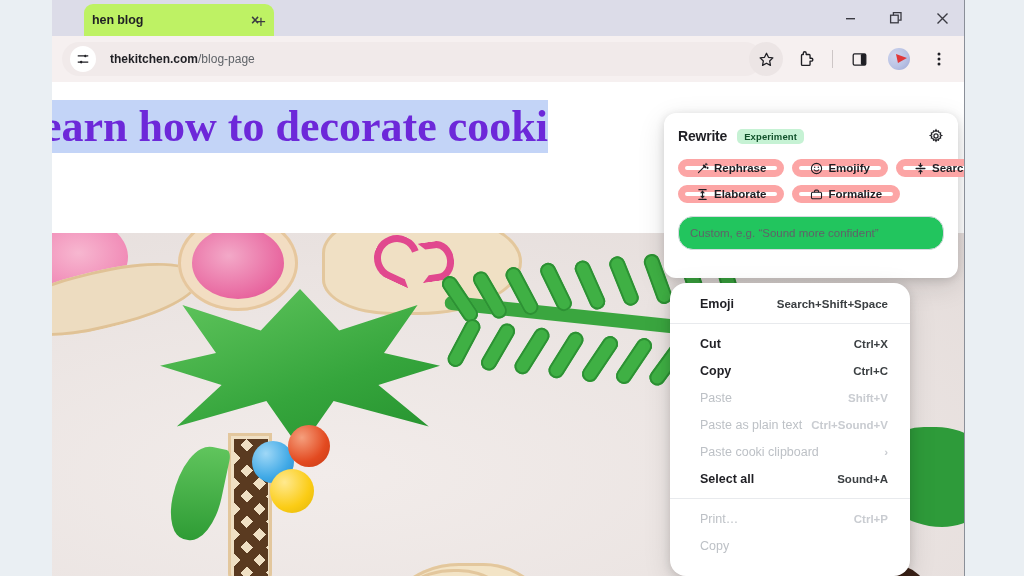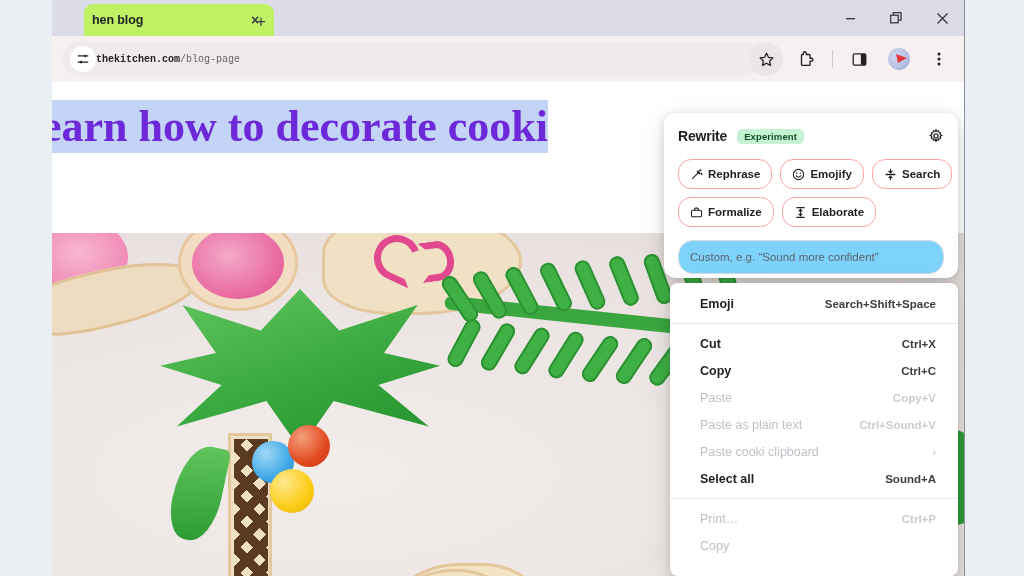--- a/index.html
+++ b/index.html
@@ -61,21 +61,21 @@
     position: absolute; left: 10px; top: 6px; width: 700px; height: 34px;
     background: #f1eaea; border-radius: 17px; display: flex;
     align-items: center; padding-left: 8px;
   }
   #site-settings-icon {
     width: 26px; height: 26px; border-radius: 50%; background: #ffffff;
     display: flex; align-items: center; justify-content: center;
     flex: 0 0 auto;
   }
   #url-text {
-    font-size: 10px; color: #5f6368; white-space: nowrap; font-family: Liberation Mono, monospace;
+    margin-left: 14px; font-size: 12px; color: #5f6368; white-space: nowrap;
   }
   #url-text .host { color: #1f1f24; font-weight: bold; }
   #toolbar-actions {
     position: absolute; right: 6px; top: 0; height: 46px;
     display: flex; align-items: center;
   }
   .tb-icon {
     width: 34px; height: 34px; margin: 0 3px; border-radius: 50%;
     display: flex; align-items: center; justify-content: center;
     color: #1f1f24;
@@ -256,37 +256,37 @@
   }
   #experiment-badge {
     margin-left: 10px; background: #c6f2d4; color: #11512a;
     font-size: 9.5px; font-weight: bold; padding: 2px 7px; border-radius: 5px;
     letter-spacing: 0.1px;
   }
   #rewrite-settings-icon { margin-left: auto; color: #1f1f24; display: flex; }
   .chip-row { display: flex; gap: 8px; margin-bottom: 8px; }
   .chip {
     display: flex; align-items: center; gap: 5px;
-    height: 30px; padding: 0 11px; border: 1px solid #fca5a5;
+    height: 18px; padding: 0 11px; border: 7px solid #fca5a5;
     border-radius: 13px; background: #ffffff;
     font-size: 11.5px; font-weight: bold; color: #1f1f24; white-space: nowrap;
   }
   .chip svg { display: block; flex: 0 0 auto; }
   #custom-input {
     margin-top: 5px; width: 100%; height: 34px; border: 1px solid #d7dae0;
-    border-radius: 15px; background: #7dd3fc; padding: 16px 11px;
+    border-radius: 15px; background: #22c55e; padding: 16px 11px;
     font-family: "Liberation Sans", sans-serif; font-size: 11.5px; color: #3c4043;
     outline: none;
   }
   #custom-input::placeholder { color: #5f6368; }
 
   
   #context-menu {
-    position: absolute; left: 618px; top: 283px; width: 288px; height: 293px;
-    background: #ffffff; border-radius: 8px;
+    position: absolute; left: 618px; top: 283px; width: 240px; height: 293px;
+    background: #ffffff; border-radius: 16px;
     box-shadow: 0 2px 10px rgba(0,0,0,0.14), 0 8px 28px rgba(0,0,0,0.12);
     padding: 7px 0; overflow: hidden;
   }
   .menu-item {
     display: flex; align-items: center; height: 27px; padding: 0 22px 0 30px;
     font-size: 12.5px; color: #1f1f24; font-weight: bold;
   }
   .menu-item.disabled { color: #bdc1c6; font-weight: normal; }
   .menu-item .shortcut {
     margin-left: auto; font-size: 11.5px; font-weight: bold; color: #3c4043;
@@ -469,38 +469,38 @@
             <path d="M8 14.4v-4.2M6.1 12l1.9-1.9 1.9 1.9"></path>
           </svg>
         </span>
         <span>Search</span>
       </div>
     </div>
 
     <div class="chip-row">
       <div class="chip">
         <span>
-          <svg width="13" height="13" viewBox="0 0 16 16" fill="none" stroke="#1f1f24" stroke-width="1.3">
-            <rect x="1.8" y="5.2" width="12.4" height="8" rx="1.6"></rect>
-            <path d="M5.6 5.2V4a1.4 1.4 0 011.4-1.4h2A1.4 1.4 0 0110.4 4v1.2"></path>
-          </svg>
-        </span>
-        <span>Formalize</span>
-      </div>
-      <div class="chip">
-        <span>
           <svg width="13" height="13" viewBox="0 0 16 16" fill="none" stroke="#1f1f24" stroke-width="1.4" stroke-linecap="round">
             <path d="M3.6 2h8.8M3.6 14h8.8" stroke-width="1.6"></path>
             <path d="M8 4.2v7.6"></path>
             <path d="M6.2 6l1.8-1.8L9.8 6"></path>
             <path d="M6.2 10l1.8 1.8 1.8-1.8"></path>
           </svg>
         </span>
         <span>Elaborate</span>
       </div>
+      <div class="chip">
+        <span>
+          <svg width="13" height="13" viewBox="0 0 16 16" fill="none" stroke="#1f1f24" stroke-width="1.3">
+            <rect x="1.8" y="5.2" width="12.4" height="8" rx="1.6"></rect>
+            <path d="M5.6 5.2V4a1.4 1.4 0 011.4-1.4h2A1.4 1.4 0 0110.4 4v1.2"></path>
+          </svg>
+        </span>
+        <span>Formalize</span>
+      </div>
     </div>
 
     <input id="custom-input" type="text" placeholder="Custom, e.g. “Sound more confident”" style="">
   </div>
 
   <div id="context-menu">
       <div class="menu-item">
         <span>Emoji</span>
         <span class="shortcut">Search+Shift+Space</span>
       </div>
@@ -508,21 +508,21 @@
       <div class="menu-item">
         <span>Cut</span>
         <span class="shortcut">Ctrl+X</span>
       </div>
       <div class="menu-item">
         <span>Copy</span>
         <span class="shortcut">Ctrl+C</span>
       </div>
       <div class="menu-item disabled">
         <span>Paste</span>
-        <span class="shortcut">Copy+V</span>
+        <span class="shortcut">Shift+V</span>
       </div>
       <div class="menu-item disabled">
         <span>Paste as plain text</span>
         <span class="shortcut">Ctrl+Sound+V</span>
       </div>
       <div class="menu-item disabled">
         <span>Paste cooki clipboard</span>
         <span class="shortcut">›</span>
       </div>
       <div class="menu-item">

